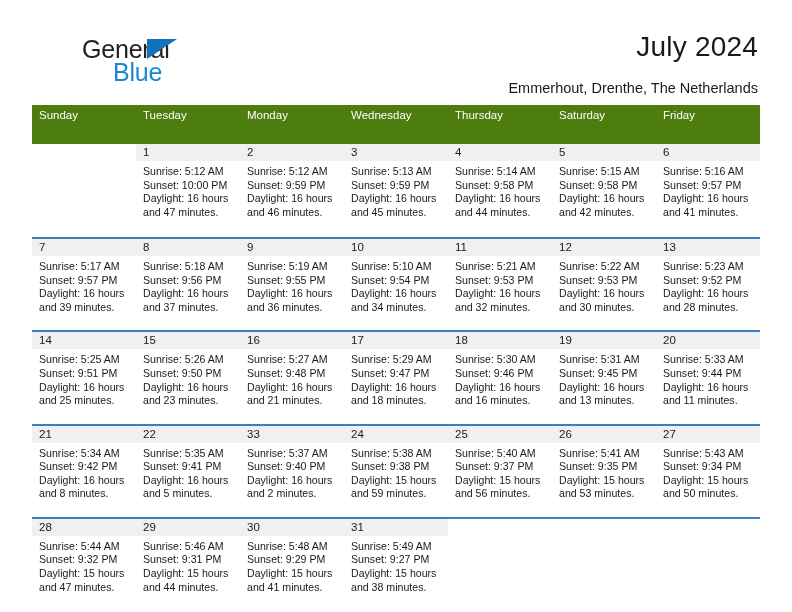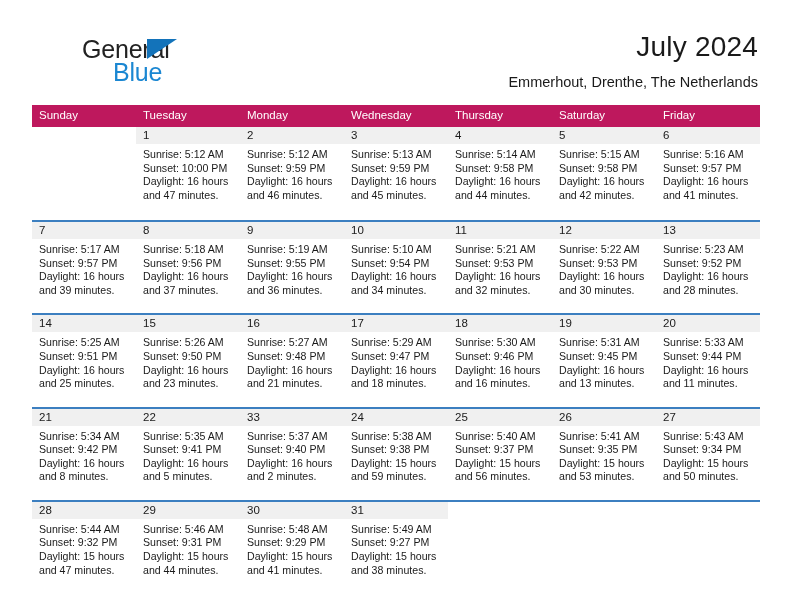--- a/index.html
+++ b/index.html
@@ -78,39 +78,39 @@
     text-align: right;
   }
   .month-title {
     font-size: 28px;
     font-weight: normal;
     color: #1a1a1a;
     line-height: 34px;
     letter-spacing: 0.2px;
   }
   .location-title {
-    margin-top: 9px;
+    margin-top: 15px;
     font-size: 14.5px;
     font-weight: normal;
     color: #1a1a1a;
     line-height: 18px;
   }
 
   
   .calendar {
     position: absolute;
     left: 32px;
     top: 105px;
     width: 728px;
   }
 
   .weekday-row {
     display: flex;
-    background: #be185d;
-    height: 22px;
+    background: #4d7c0f;
+    height: 39px;
   }
   .weekday {
     flex: 1 1 0;
     color: #ffffff;
     font-size: 11.5px;
     line-height: 21px;
     padding-left: 7px;
     white-space: nowrap;
     overflow: hidden;
   }

